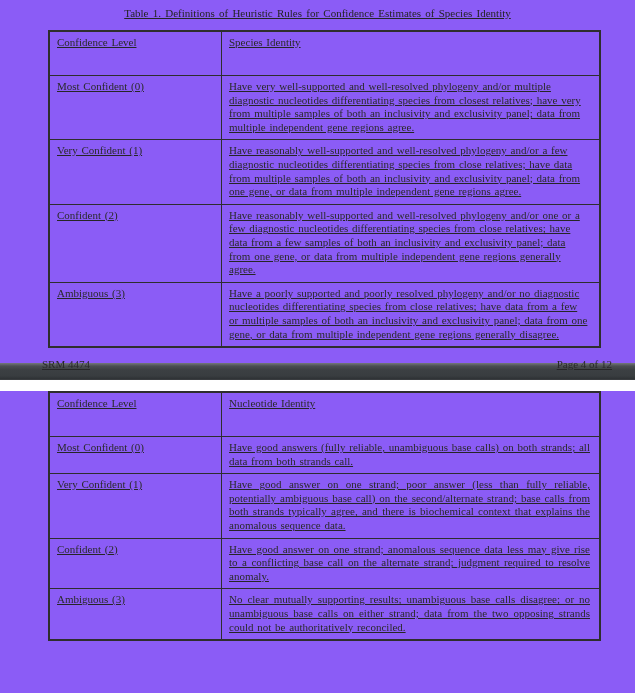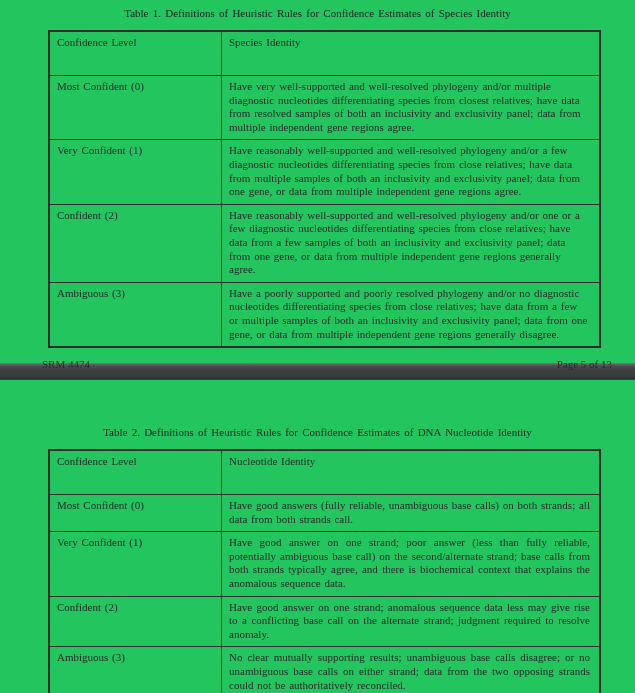--- a/index.html
+++ b/index.html
@@ -5,21 +5,21 @@
   html, body { margin: 0; padding: 0; }
   body {
     width: 635px; height: 693px;
     background: #ffffff;
     font-family: "Liberation Serif", serif;
     color: #262626;
     -webkit-font-smoothing: antialiased;
   }
   .viewer { width: 635px; height: 693px; overflow: hidden; background: #ffffff; }
 
-  .page { background: #22c55e; }
+  .page { background: #8b5cf6; text-decoration: underline; }
   .page-top { height: 363px; }
   .page-bottom { height: 313px; }
 
   .doc-title {
     text-align: center;
     font-size: 11px;
     word-spacing: 1.5px;
     padding-top: 7px;
     color: #242424;
   }
@@ -76,47 +76,46 @@
     <table class="rules-table t1">
       <thead>
         <tr>
           <th class="col-level">Confidence Level</th>
           <th>Species Identity</th>
         </tr>
       </thead>
       <tbody>
         <tr>
           <td class="level-cell">Most Confident (0)</td>
-          <td class="desc-cell">Have very  well-supported and well-resolved  phylogeny and/or multiple diagnostic nucleotides differentiating  species from closest relatives; have data from resolved  samples of both an inclusivity and exclusivity  panel; data from multiple  independent gene regions agree.</td>
+          <td class="desc-cell">Have very  well-supported and well-resolved  phylogeny and/or multiple diagnostic nucleotides differentiating  species from closest relatives; have very from multiple  samples of both an inclusivity and exclusivity  panel; data from multiple  independent gene regions agree.</td>
         </tr>
         <tr>
           <td class="level-cell">Very  Confident (1)</td>
           <td class="desc-cell">Have reasonably well-supported and well-resolved  phylogeny and/or a few diagnostic nucleotides differentiating  species from close relatives; have data from multiple  samples of both an inclusivity and exclusivity  panel; data from one gene, or data from  multiple  independent gene regions agree.</td>
         </tr>
         <tr>
           <td class="level-cell">Confident (2)</td>
           <td class="desc-cell">Have reasonably well-supported and well-resolved  phylogeny and/or one or a few diagnostic nucleotides differentiating  species from close relatives; have data from a few samples  of both an inclusivity  and exclusivity  panel; data from one gene, or data from  multiple  independent gene regions generally  agree.</td>
         </tr>
         <tr>
           <td class="level-cell">Ambiguous (3)</td>
           <td class="desc-cell">Have a poorly supported and poorly resolved phylogeny and/or no diagnostic nucleotides differentiating  species from close relatives; have data from a few or multiple  samples  of both an inclusivity  and exclusivity  panel; data from one gene, or data from multiple  independent gene regions generally  disagree.</td>
         </tr>
       </tbody>
     </table>
 
     <div class="page-footer">
       <span>SRM  4474</span>
-      <span>Page 5 of 13</span>
+      <span>Page 4 of 12</span>
     </div>
   </section>
 
   <div class="page-separator"></div>
 
   <section class="page page-bottom">
-    <div class="doc-title">Table 2.  Definitions  of Heuristic Rules  for Confidence  Estimates  of DNA  Nucleotide  Identity</div>
 
     <table class="rules-table t2">
       <thead>
         <tr>
           <th class="col-level">Confidence Level</th>
           <th>Nucleotide Identity</th>
         </tr>
       </thead>
       <tbody>
         <tr>

